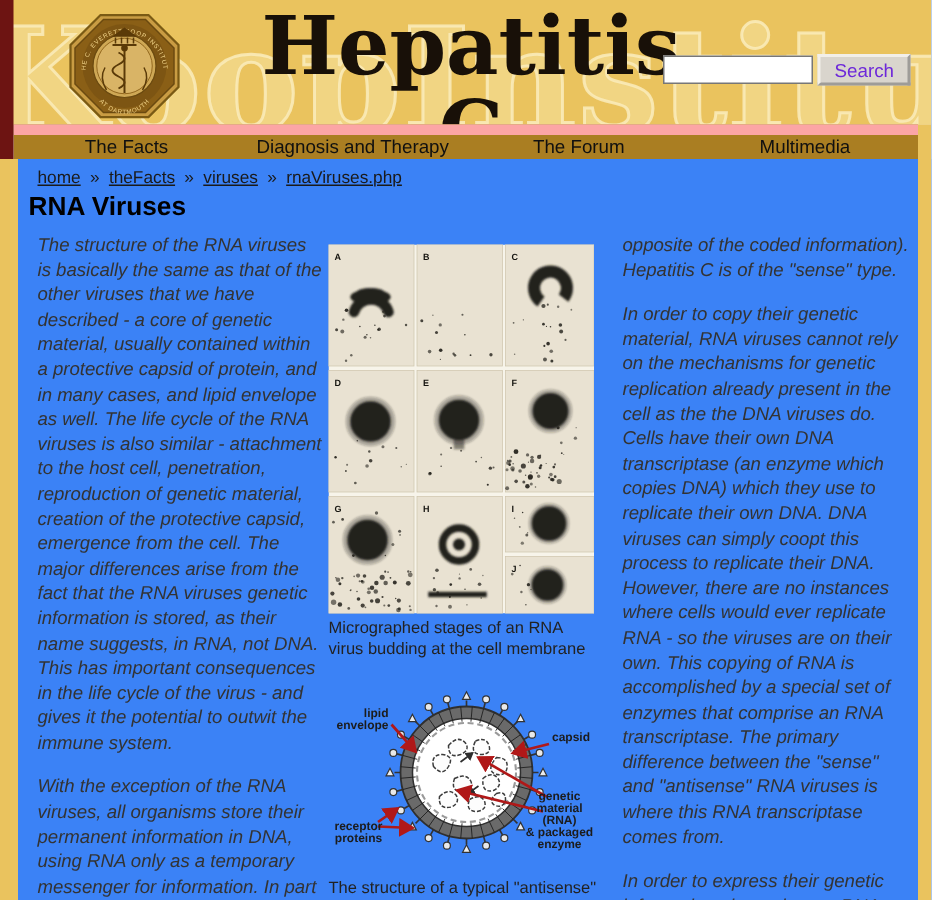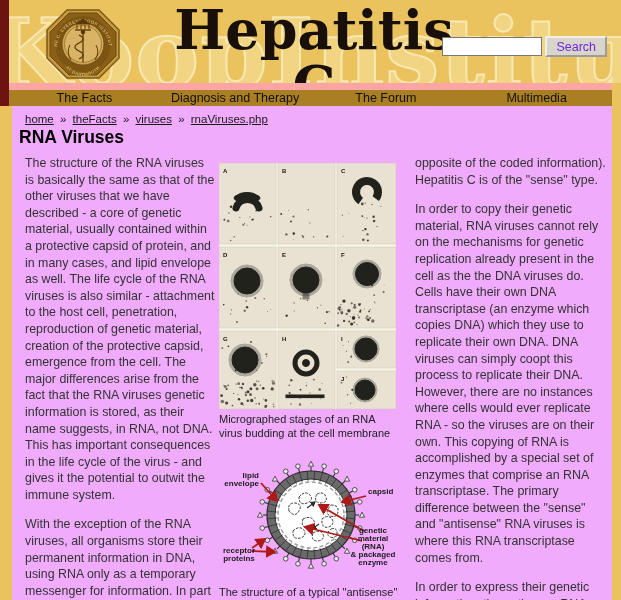--- a/index.html
+++ b/index.html
@@ -28,28 +28,28 @@
   .maroon-strip{position:absolute;left:0;top:0;width:9px;height:106px;background:#6d1412;z-index:6;}
   .gold-left{position:absolute;left:0;top:106px;bottom:0;width:12px;background:#eac35e;z-index:4;}
   .gold-right{position:absolute;right:0;top:83px;bottom:0;width:9px;background:#eac35e;z-index:4;}
 
   
   .nav{position:relative;height:17px;margin:0 9px 0 9px;background:#aa7e22;
     border-top:7px solid #fca5a5;border-bottom:3px solid #6d1412;display:flex;}
   .nav-item{flex:1;text-align:center;font-size:12.5px;line-height:17px;color:#101010;cursor:pointer;}
 
   
-  .content{position:absolute;left:0;top:106px;right:0;bottom:0;background:#f0abfc;}
+  .content{position:absolute;left:0;top:106px;right:0;bottom:0;background:#3b82f6;}
   .breadcrumb{position:absolute;left:25px;top:7px;font-size:11.5px;color:#1a1a1a;}
   .bc-link{text-decoration:underline;cursor:pointer;}
   .bc-sep{margin:0 3px;}
   .page-title{position:absolute;left:19px;top:21px;margin:0;font-size:17.5px;font-weight:bold;color:#000;}
 
   .col{position:absolute;top:49px;}
-  .col p{margin:0 0 13px 0;font-size:12.4px;line-height:16.6px;color:#333;}
+  .col p{margin:0 0 13px 0;font-size:12.4px;line-height:16.6px;color:#333;font-style:italic;}
   .col-left{left:25px;width:190px;}
   .col-right{left:415px;width:194px;}
 
   .fig1{position:absolute;left:219px;top:57px;}
   .fig1-caption{position:absolute;left:219px;top:307px;width:180px;font-size:11px;line-height:13.5px;color:#222;}
   .fig2{position:absolute;left:219px;top:341px;}
   .fig2-caption{position:absolute;left:219px;top:480px;width:180px;font-size:11px;line-height:13.5px;color:#222;}
 
   .plabel{font-size:6px;font-weight:bold;fill:#15140f;font-family:"Liberation Sans",sans-serif;}
   .vlabel{font-size:8px;font-weight:bold;fill:#1c1c1c;font-family:"Liberation Sans",sans-serif;}

